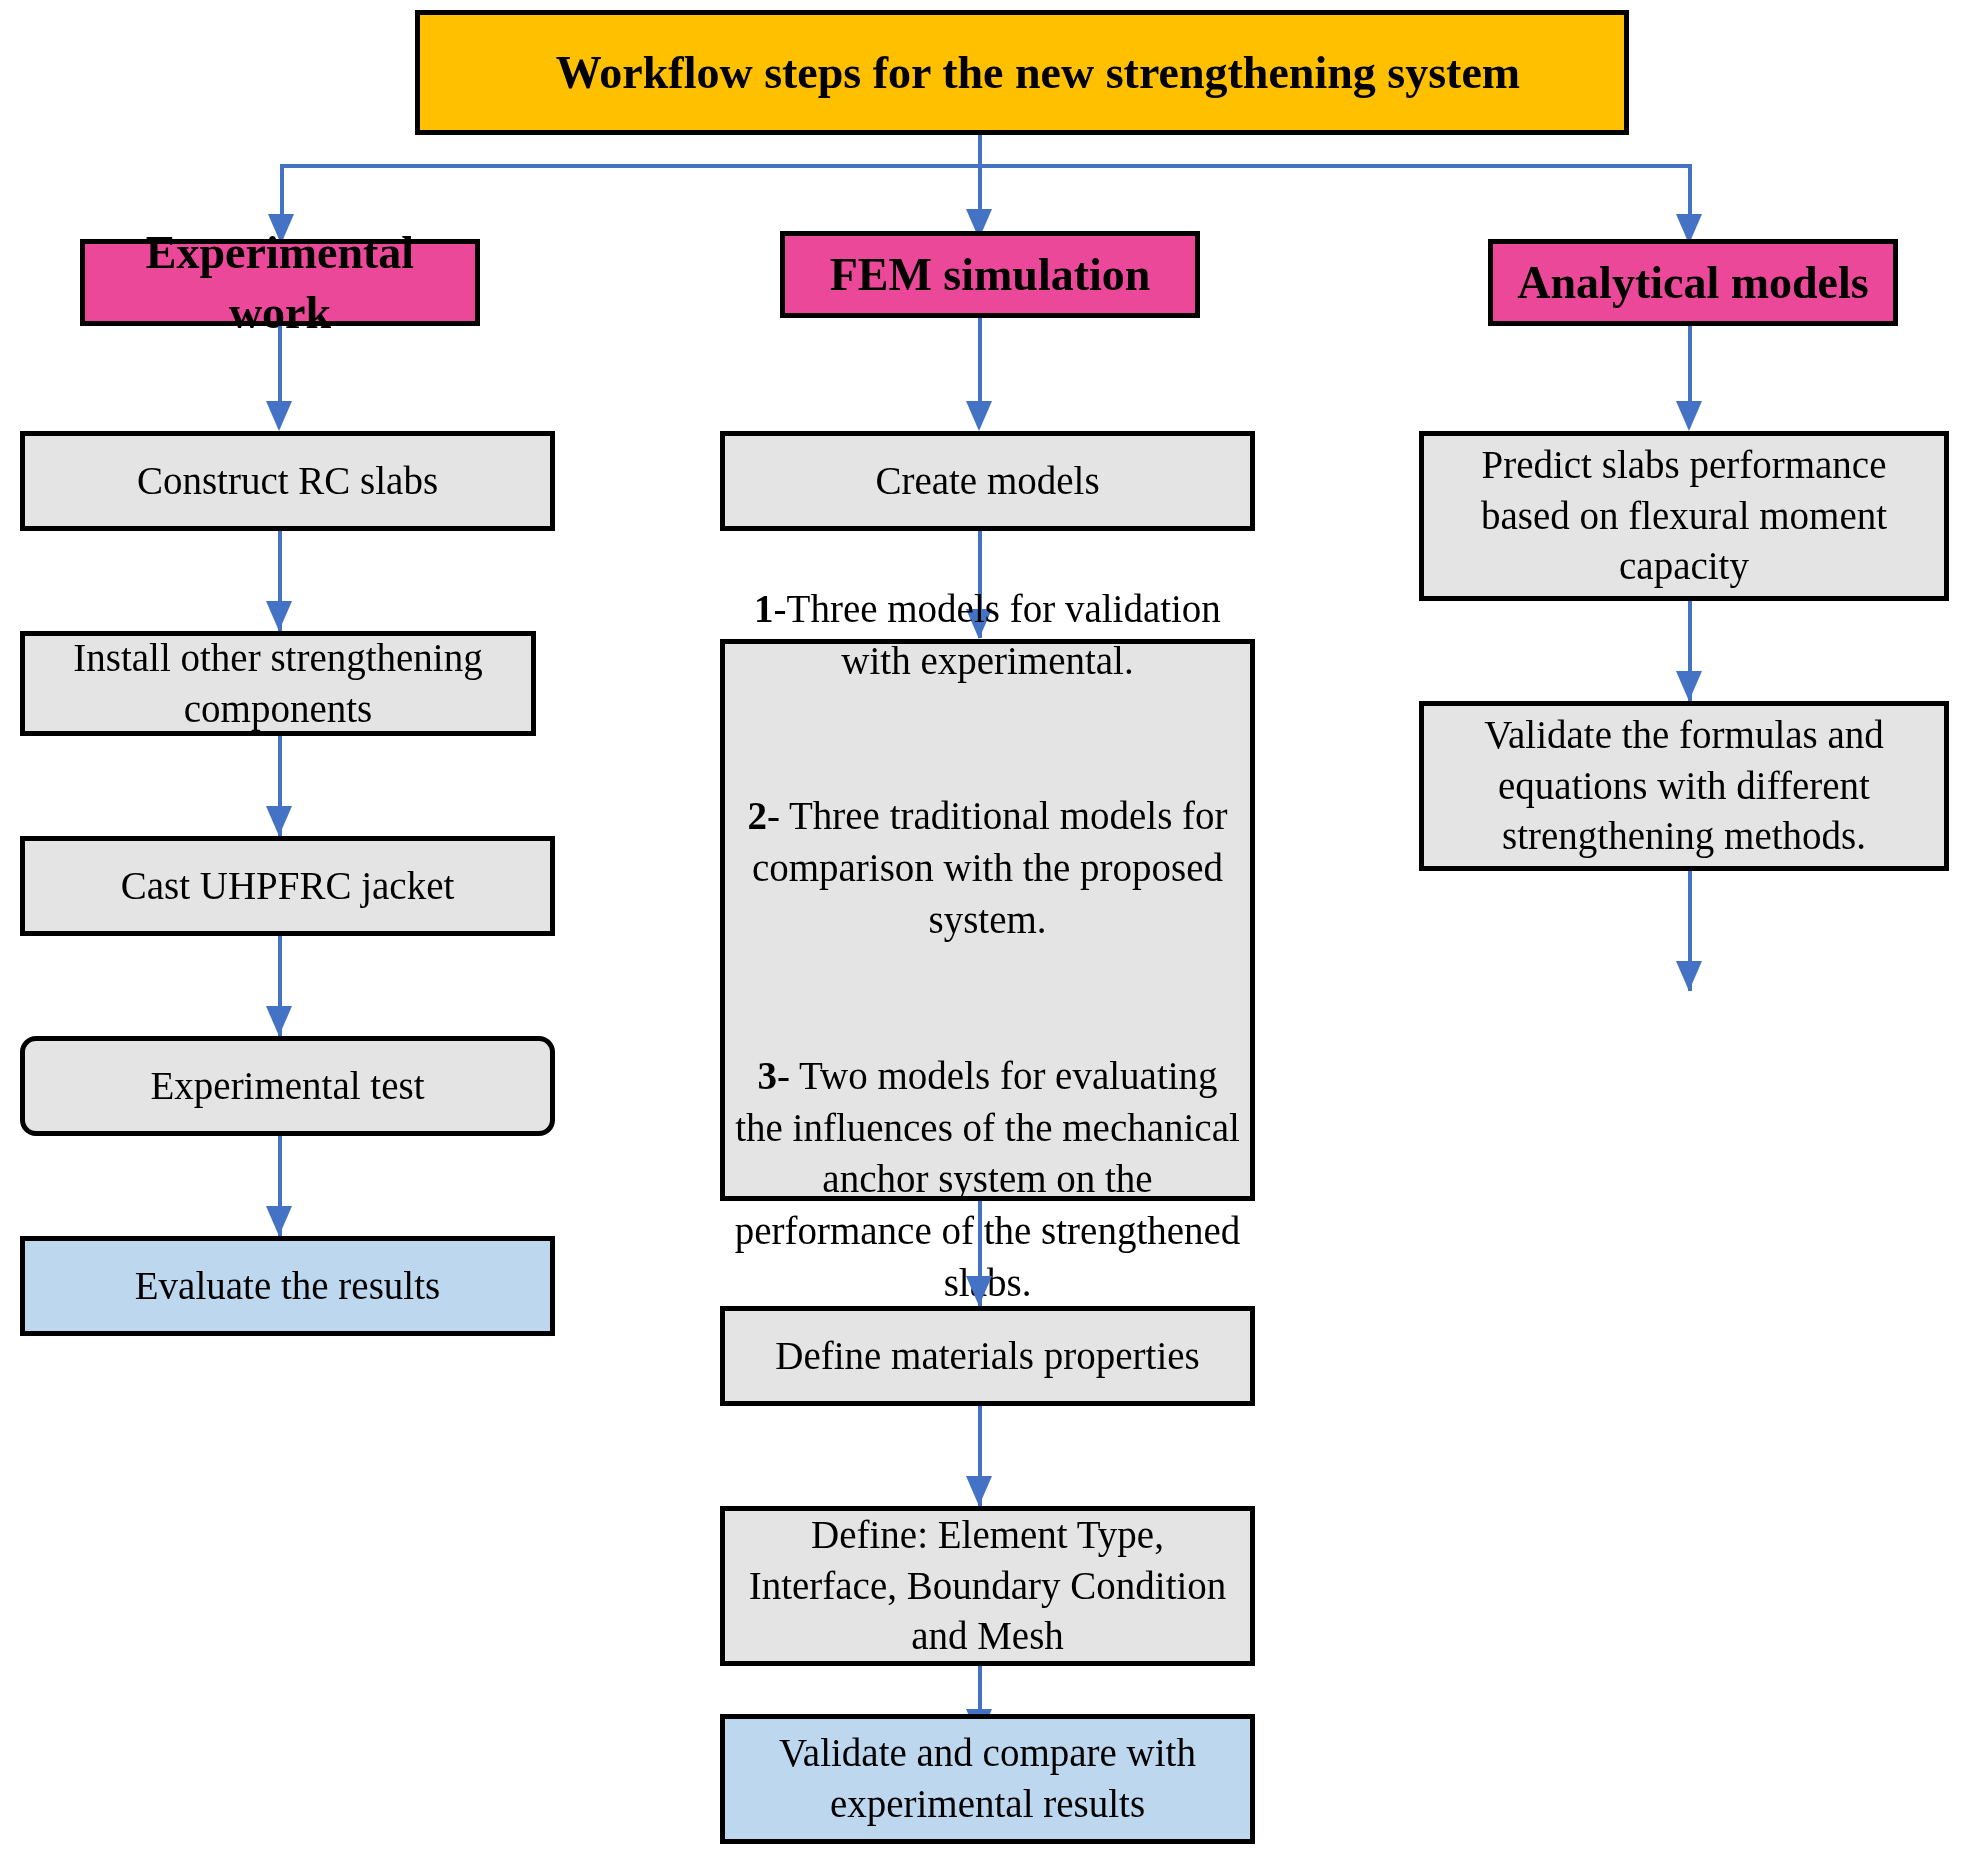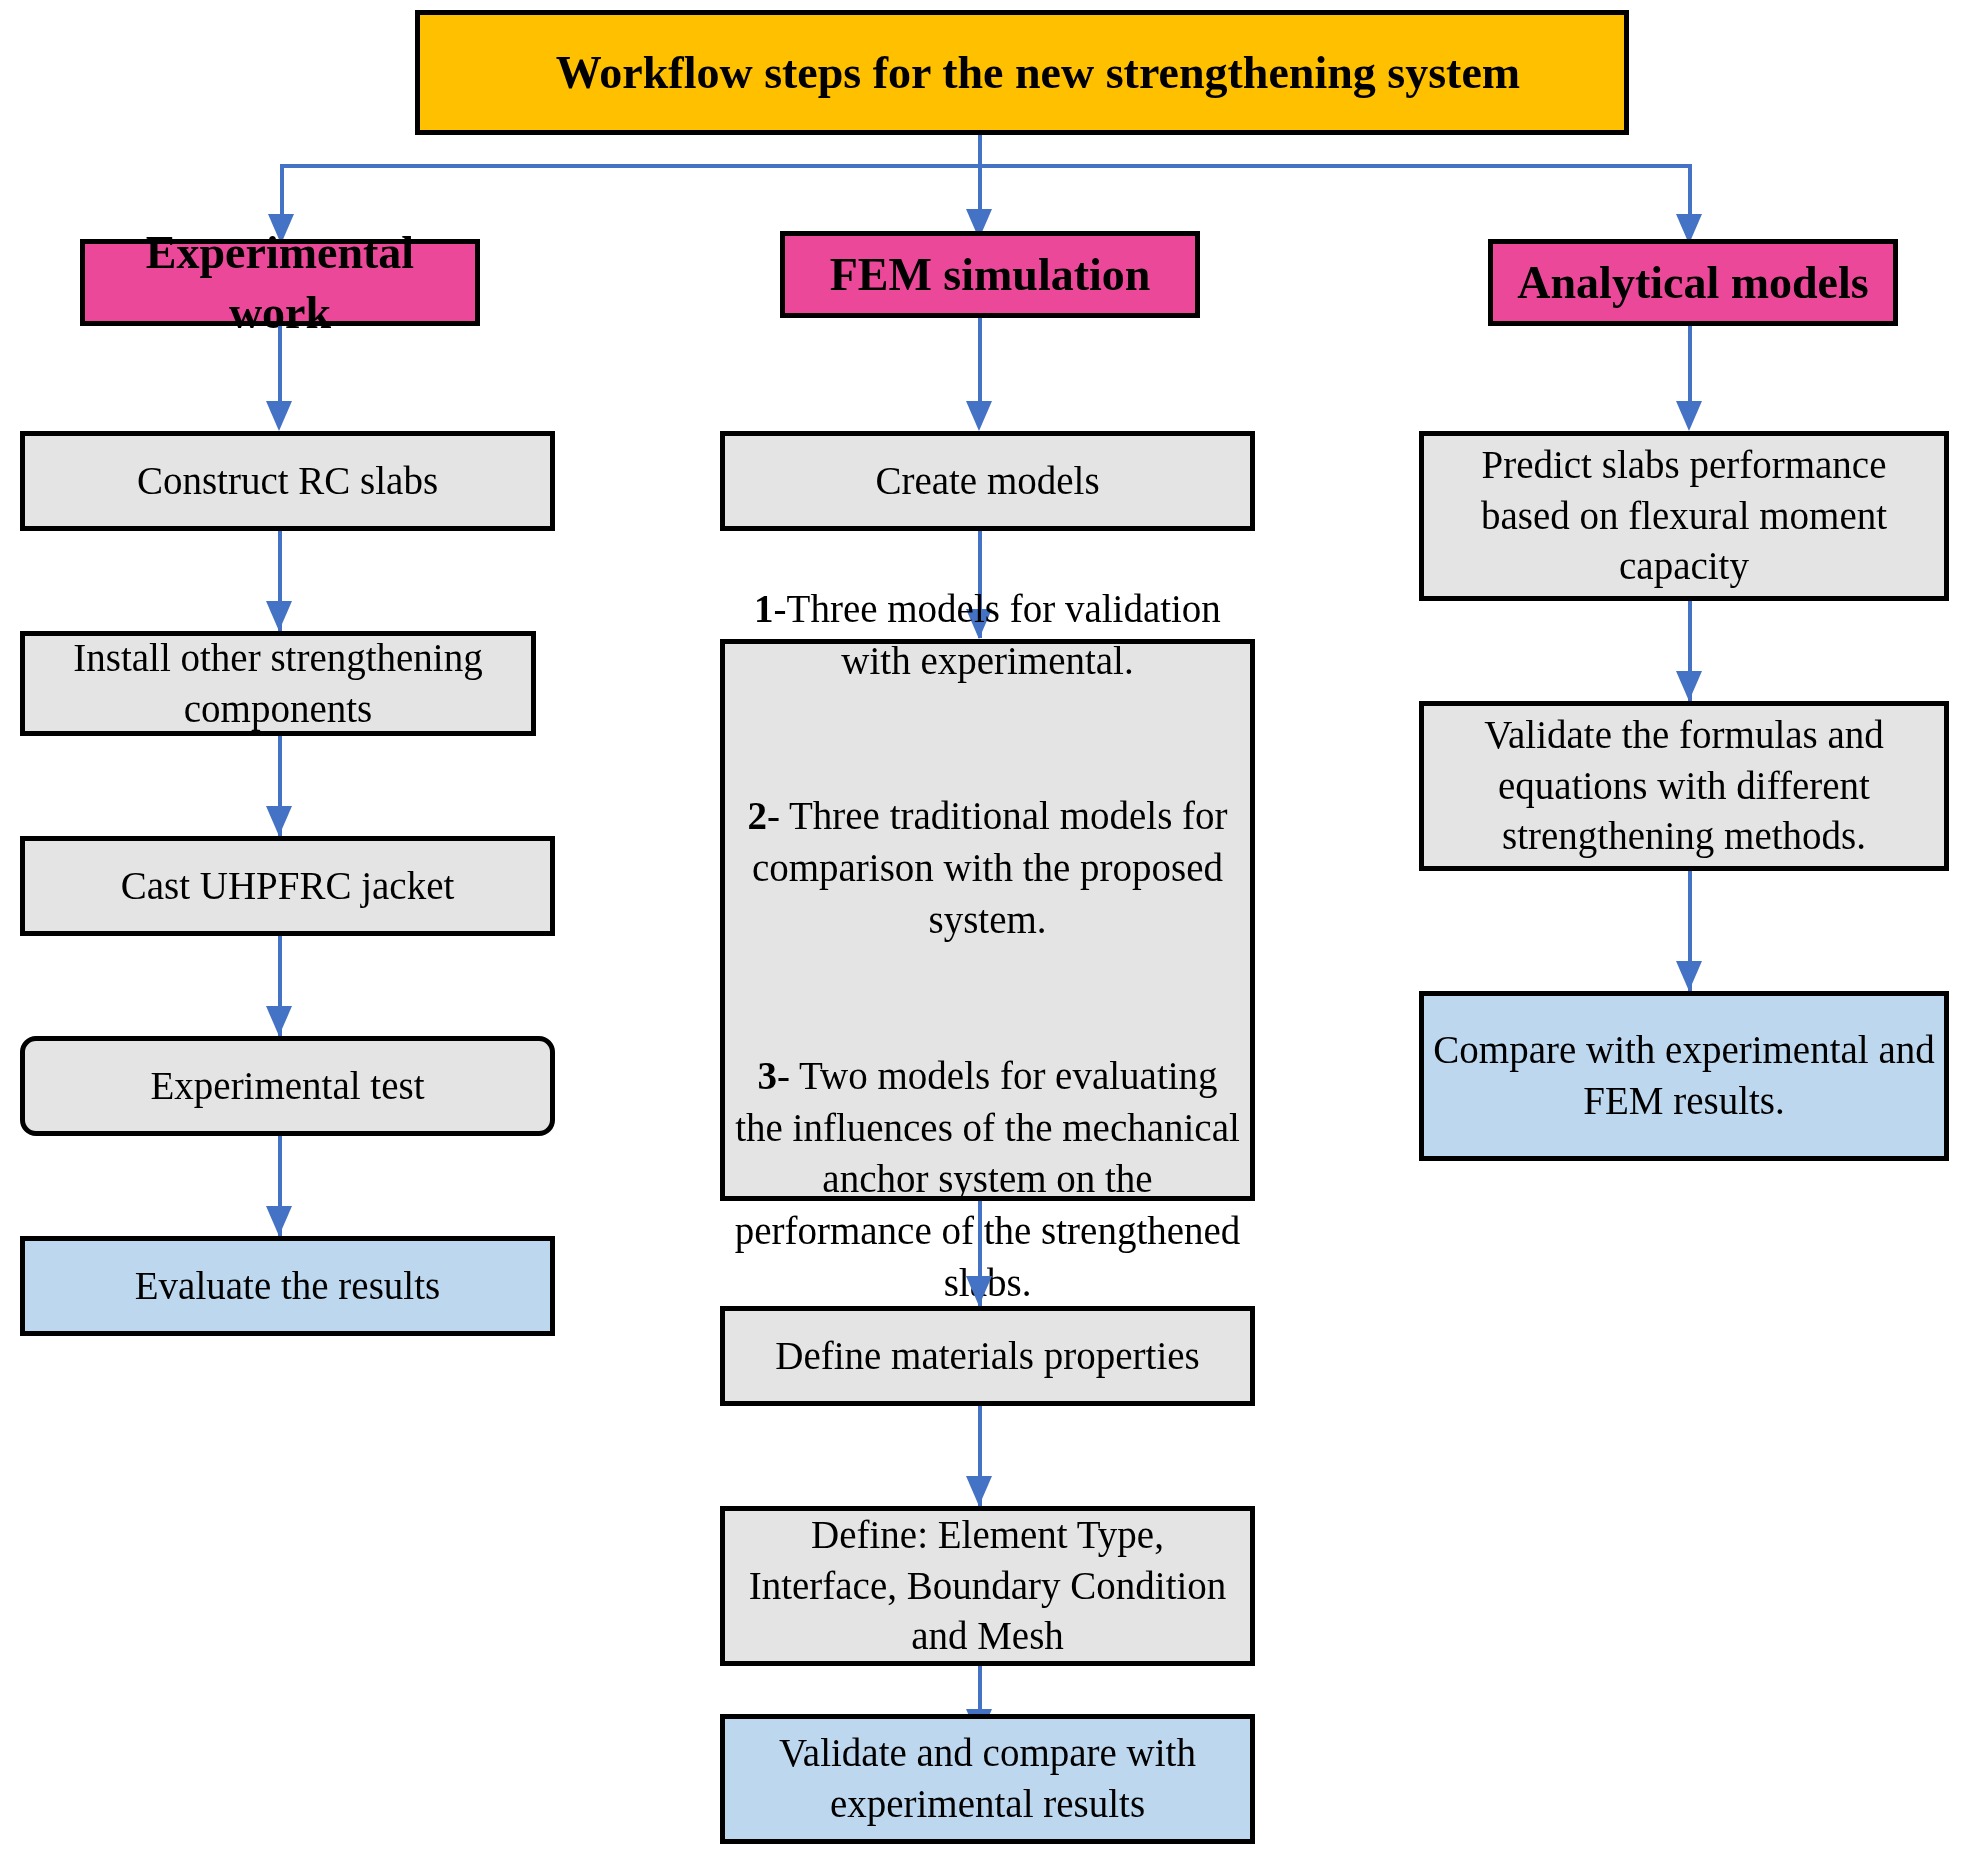--- a/index.html
+++ b/index.html
@@ -197,18 +197,15 @@
   <div class="vline" style="left:1688px; top:601px; height:100px;"></div>
   <div class="arrowhead" style="left:1676px; top:671px;"></div>
 
   <div class="node t-step" style="left:1419px; top:701px; width:530px; height:170px;">
     <span class="txt">Validate the formulas and equations with different strengthening methods.</span>
   </div>
 
   <div class="vline" style="left:1688px; top:871px; height:120px;"></div>
   <div class="arrowhead" style="left:1676px; top:961px;"></div>
 
-  <div class="node t-result" style="left:1419px; top:991px; width:530px; height:170px;">
-    <span class="txt">Compare with experimental and FEM results.</span>
-  </div>
 
 </div>
 
 
 </body></html>

